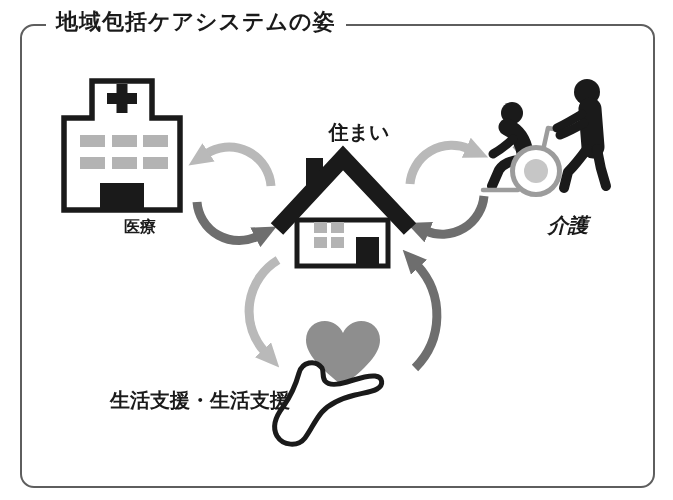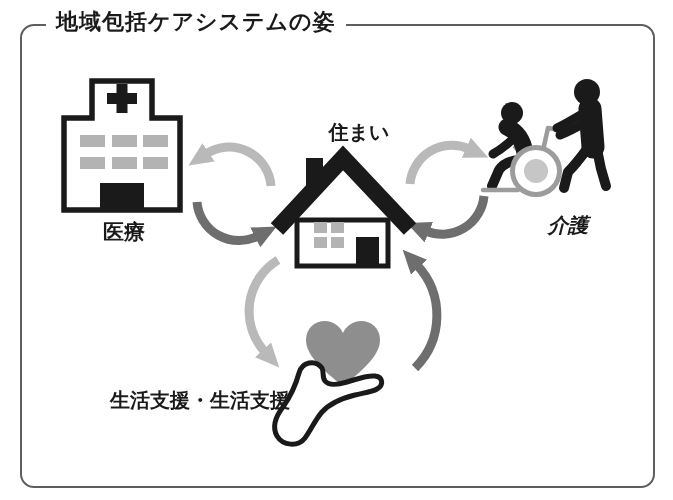--- a/index.html
+++ b/index.html
@@ -6,21 +6,21 @@
   body{font-family:"Liberation Sans",sans-serif;}
   #stage{position:relative;width:673px;height:500px;background:#ffffff;overflow:hidden;}
   .frame{position:absolute;left:20px;top:24px;width:631px;height:460px;
          border:2px solid #5e5e5e;border-radius:14px;z-index:1;}
   .diagram-svg{position:absolute;left:0;top:0;z-index:2;}
   .title{position:absolute;left:46px;top:8px;z-index:3;background:#ffffff;
          padding:0 10px;font-size:22px;font-weight:700;color:#1a1a1a;
          letter-spacing:1px;line-height:28px;white-space:nowrap;}
   .node-label{position:absolute;z-index:3;font-weight:700;color:#1a1a1a;
          transform:translateX(-50%);white-space:nowrap;line-height:1.2;}
-  .lbl-medical{left:124px;top:219px;font-size:21px;}
+  .lbl-medical{left:140px;top:219px;font-size:16px;font-family:Liberation Mono, monospace;}
   .lbl-housing{left:344px;top:120px;font-size:20px;margin-left:15px;}
   .lbl-nursing{left:568px;top:213px;font-size:20px;font-style:italic;}
   .lbl-support{left:200px;top:388px;font-size:20px;}
 </style>
 </head>
 <body>
 
 <div id="stage">
 
   <div class="frame"></div>

